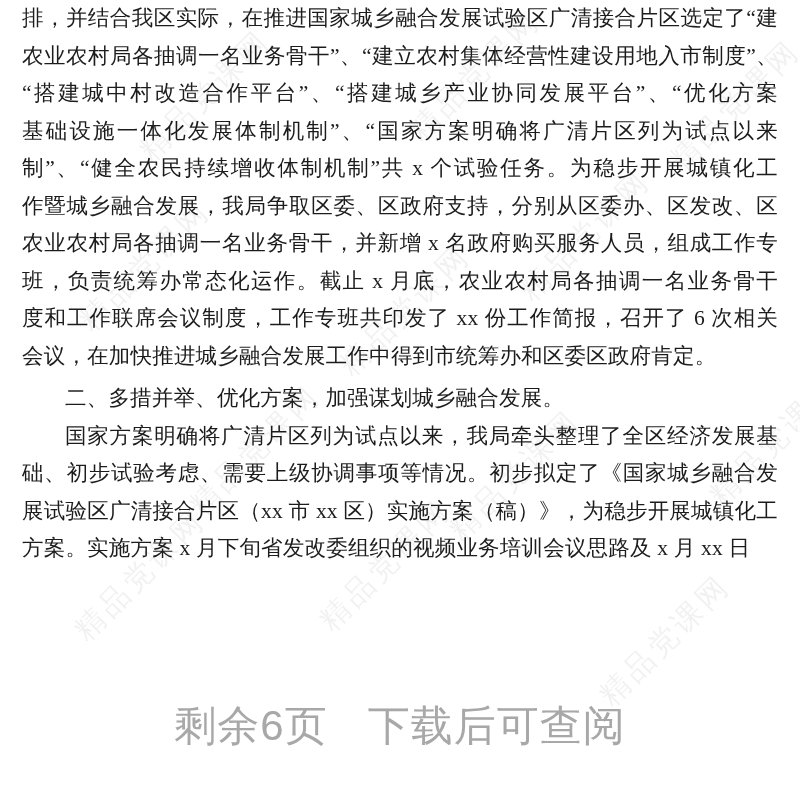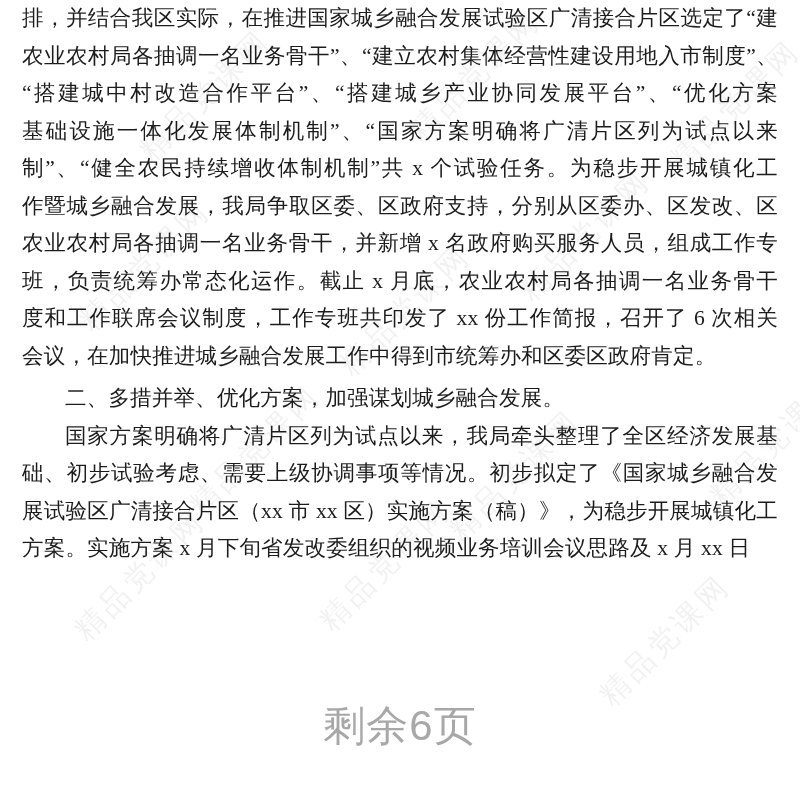--- a/index.html
+++ b/index.html
@@ -119,15 +119,16 @@
       <div class="line indent">国家方案明确将广清片区列为试点以来，我局牵头整理了全区经济发展基</div>
       <div class="line">础、初步试验考虑、需要上级协调事项等情况。初步拟定了《国家城乡融合发</div>
       <div class="line">展试验区广清接合片区（xx 市 xx 区）实施方案（稿）》，为稳步开展城镇化工</div>
       <div class="line last">方案。实施方案 x 月下旬省发改委组织的视频业务培训会议思路及 x 月 xx 日</div>
     </div>
 
   </div>
 
   <div class="footer-notice">
     <span>剩余6页</span>
+    <span>下载后可查阅</span>
   </div>
 
 </div>
 
 </body></html>

